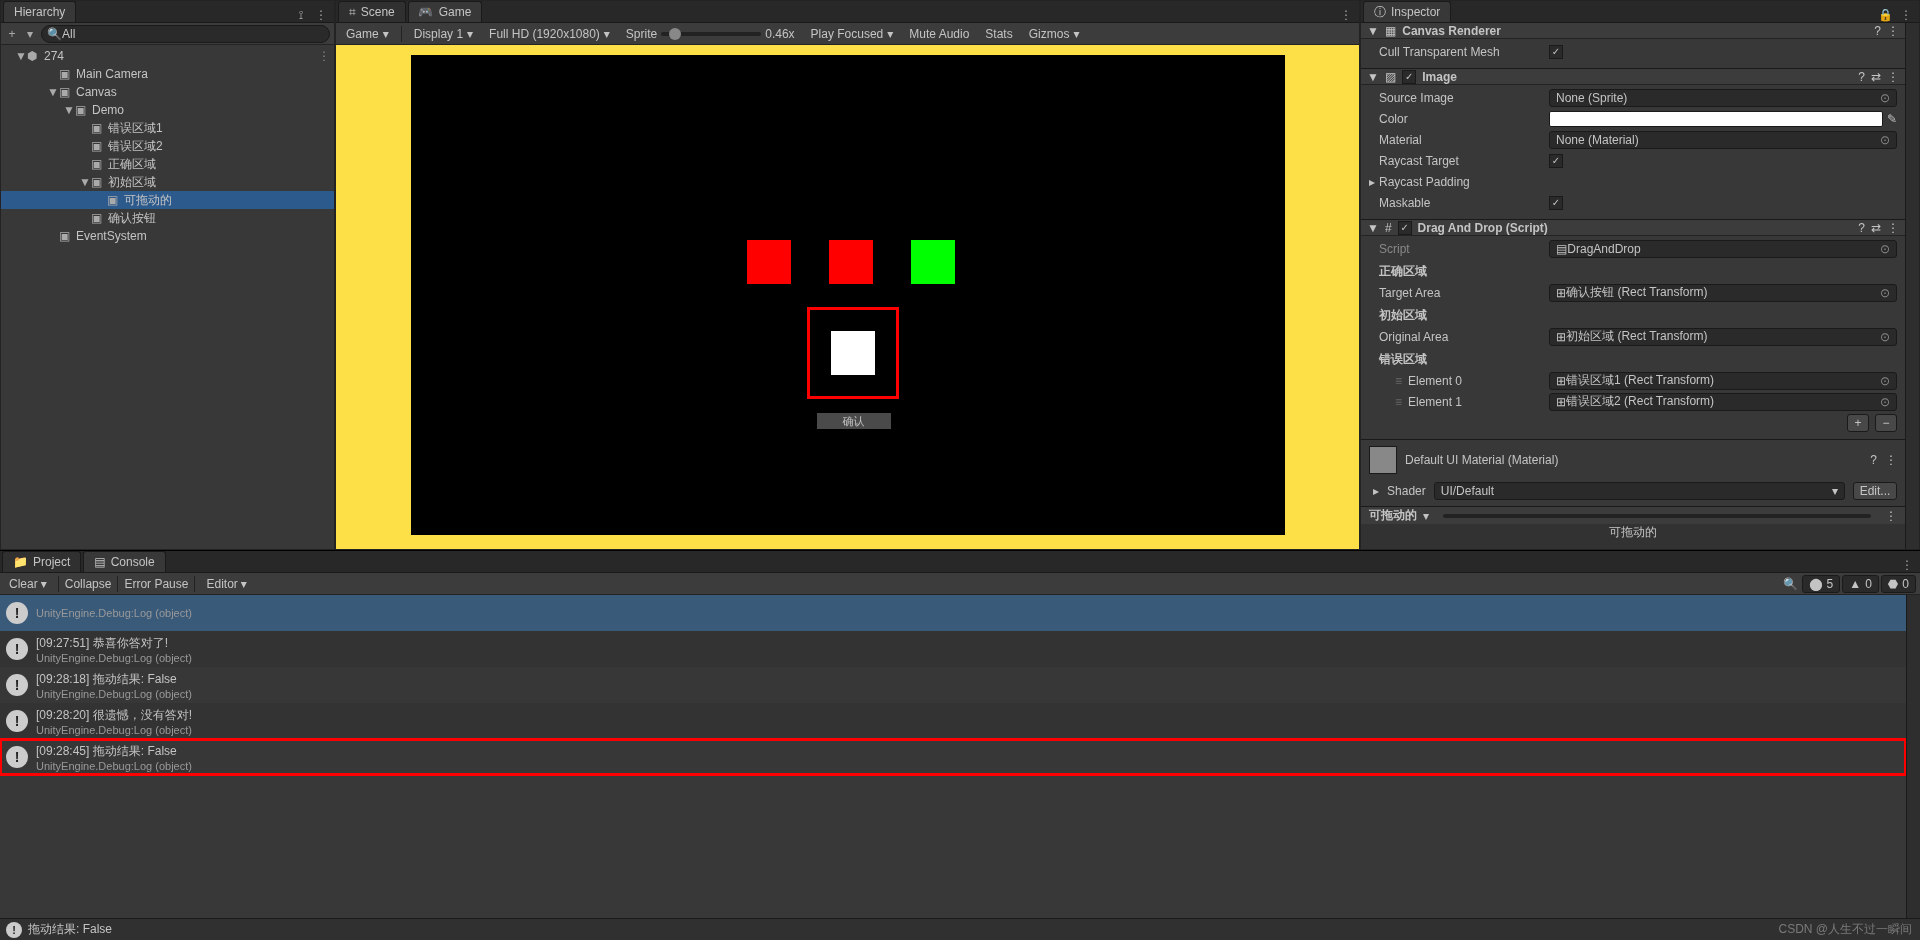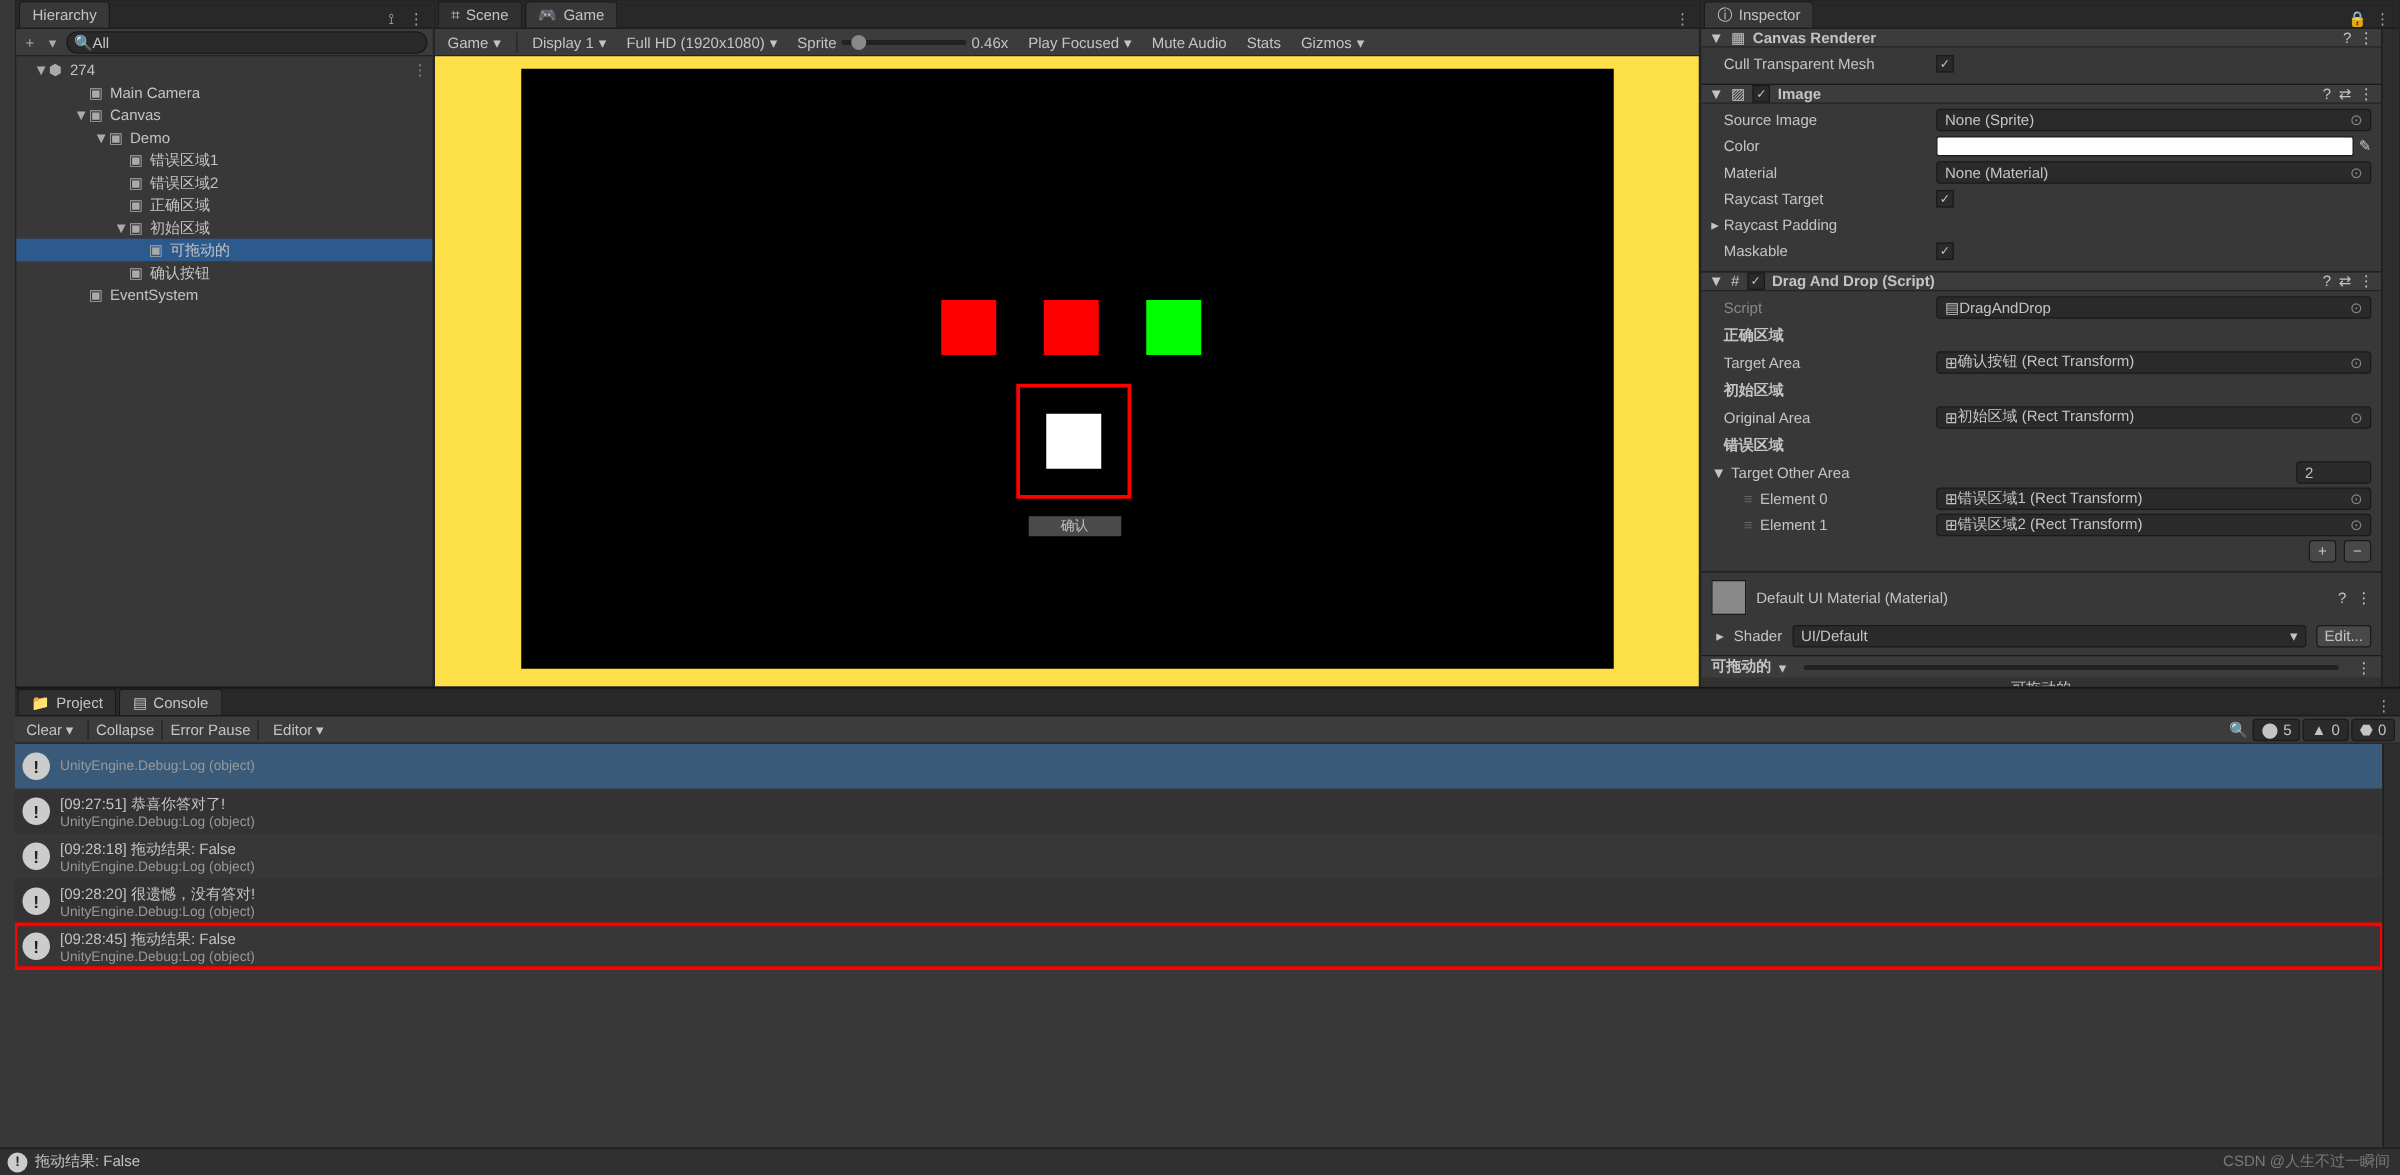--- a/index.html
+++ b/index.html
@@ -1,20 +1,20 @@
 <!DOCTYPE html>
 <html><head>
 <meta charset="utf-8">
 <style>
 * { margin:0; padding:0; box-sizing:border-box; font-family:"Microsoft YaHei",Arial,sans-serif; font-size:12px; color:#c4c4c4; }
 body { background:#383838; width:1920px; height:940px; overflow:hidden; position:relative; }
 .col { display:flex; flex-direction:column; }
 
 
-#root { display:flex; flex-direction:column; width:100%; height:100%;padding-left:12px; }
+#root { display:flex; flex-direction:column; width:100%; height:100%; }
 #upper { display:flex; height:550px; }
 #lower { flex:1; display:flex; border-top:1px solid #000; }
 
 
 .panel { background:#383838; border:1px solid #232323; display:flex; flex-direction:column; }
 .tabbar { height:22px; background:#282828; display:flex; align-items:flex-end; border-bottom:1px solid #1a1a1a; position:relative; }
 .tab { background:#383838; height:21px; padding:0 10px; display:flex; align-items:center; gap:5px; border:1px solid #1a1a1a; border-bottom:none; margin-left:2px; border-radius:3px 3px 0 0; }
 .tab.inactive { background:#303030; color:#888; }
 .toolbar { height:22px; background:#3c3c3c; border-bottom:1px solid #232323; display:flex; align-items:center; padding:0 4px; gap:4px; }
 .icon { display:inline-flex; align-items:center; justify-content:center; width:14px; height:14px; color:#aaa; }
@@ -348,26 +348,20 @@
                 <div class="val">
                   <div class="objfield">
                     <span>⊞</span>
                     <span>初始区域 (Rect Transform)</span>
                     <span class="dot">⊙</span>
                   </div>
                 </div>
               </div>
       <div class="sect-lbl">错误区域</div>
       <div class="prop">
-                <span class="lbl"><span style="margin-left:-10px;margin-right:4px">▼</span><span>Target Other Area</span></span>
-                <div class="val">
-                  <div class="numfield" style="margin-left:auto">2</div>
-                </div>
-              </div>
-      <div class="prop">
                 <span class="lbl sub"><span style="color:#666;margin-right:6px">≡</span><span>Element 0</span></span>
                 <div class="val">
                   <div class="objfield">
                     <span>⊞</span>
                     <span>错误区域1 (Rect Transform)</span>
                     <span class="dot">⊙</span>
                   </div>
                 </div>
               </div>
       <div class="prop">

